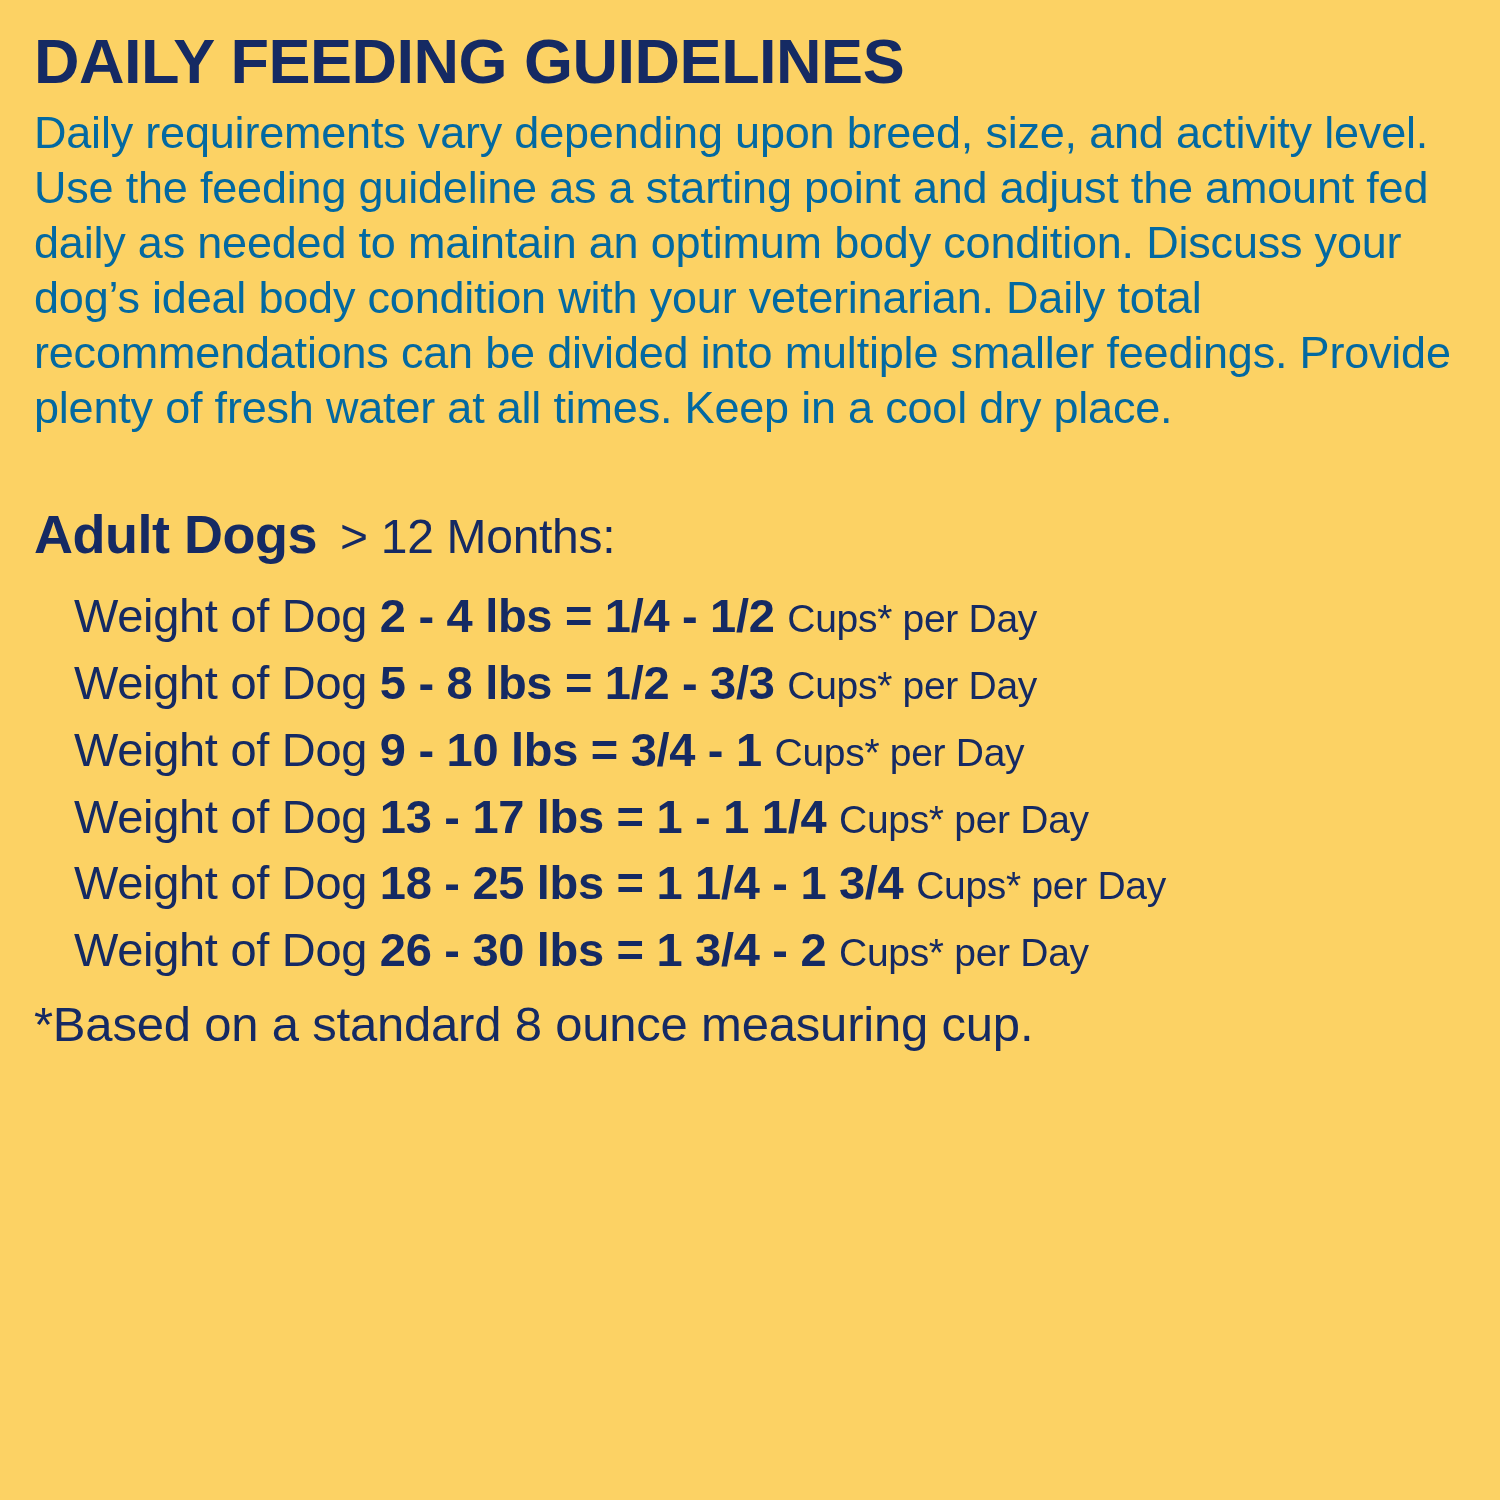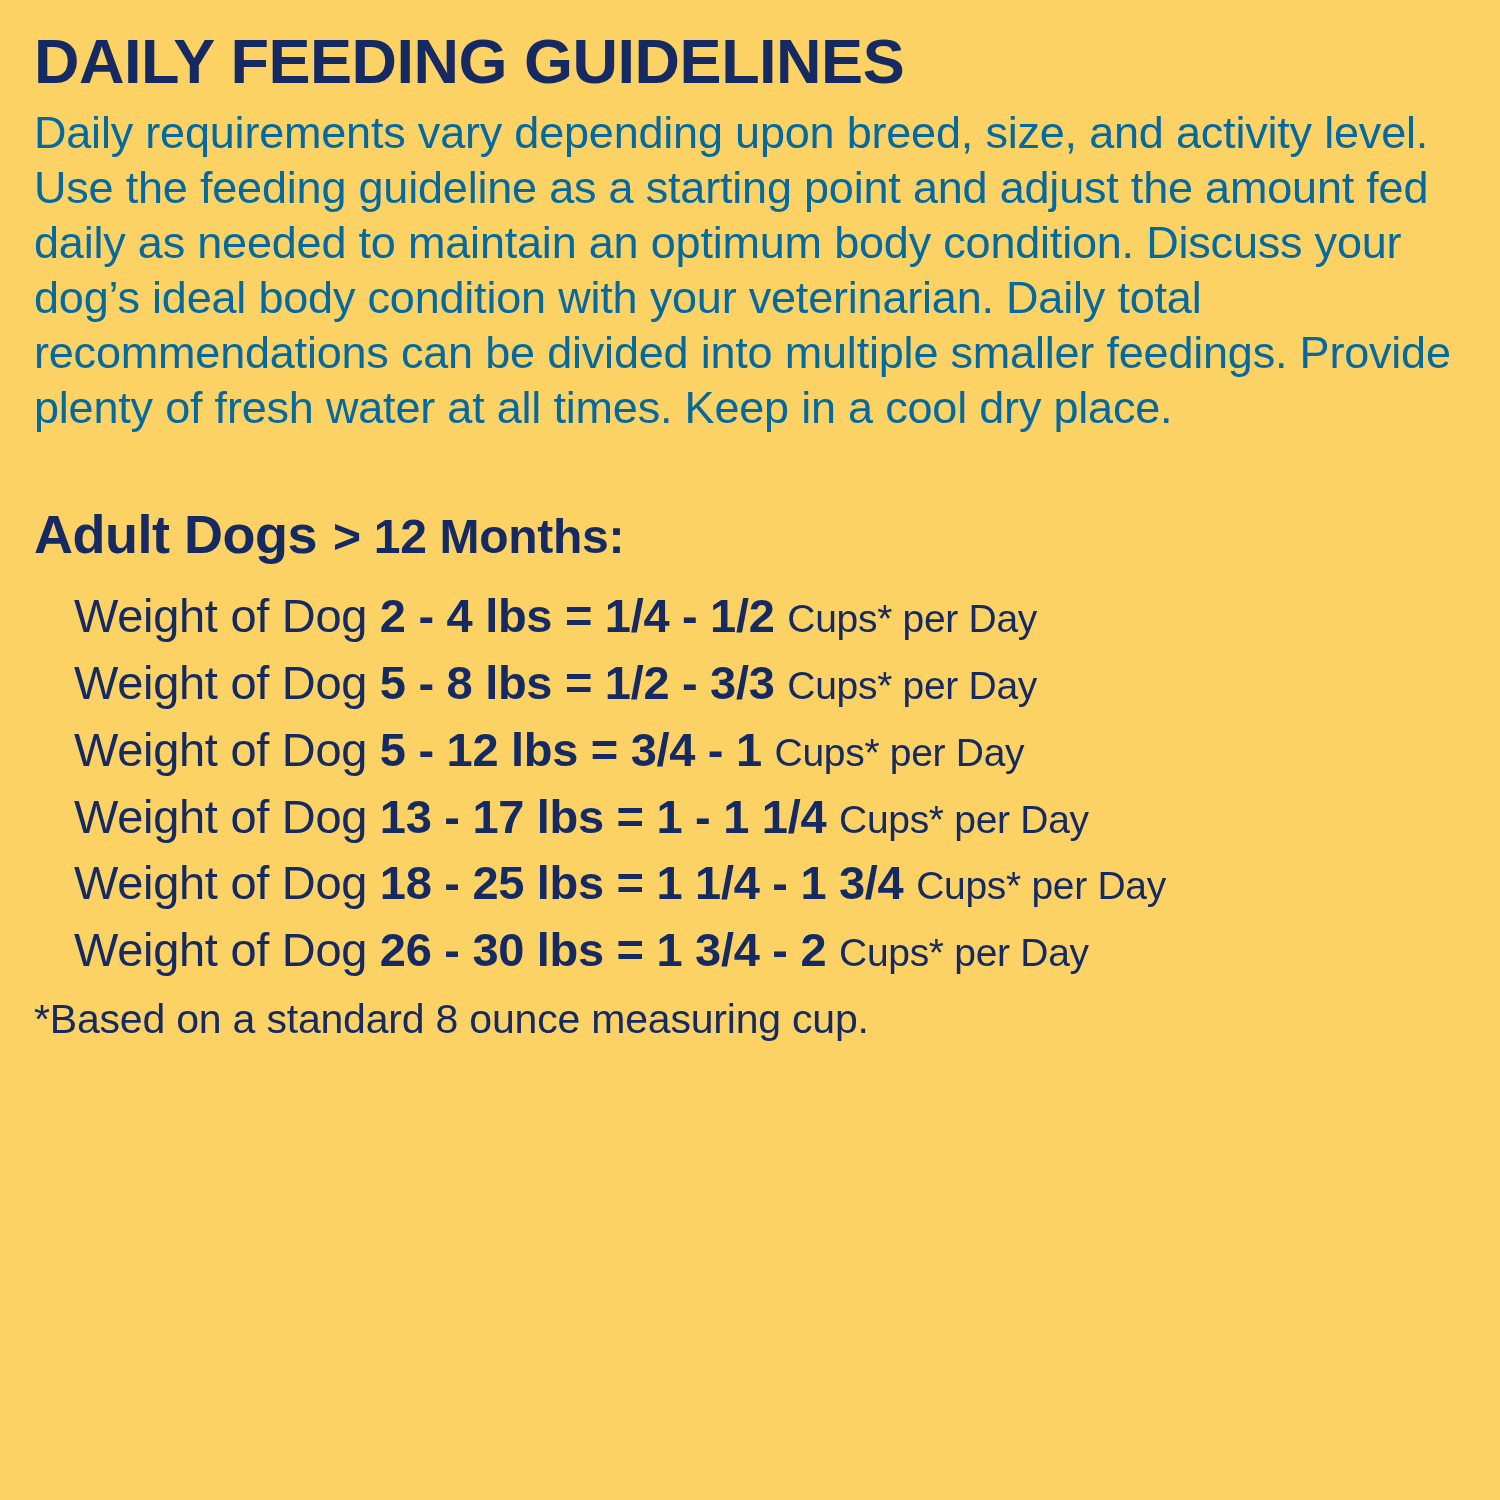--- a/index.html
+++ b/index.html
@@ -44,43 +44,43 @@
     line-height: 1;
     white-space: nowrap;
   }
   .section-heading .big {
     font-size: 54px;
     font-weight: bold;
     letter-spacing: -0.5px;
   }
   .section-heading .small {
     font-size: 48px;
-    font-weight: bold;
+    font-weight: normal;
     letter-spacing: -0.3px;
-    margin-left: 16px;
+    margin-left: 23px;
   }
   .feed-row {
     font-size: 47px;
     line-height: 1.42;
     white-space: nowrap;
     letter-spacing: -0.3px;
     margin-left: 40px;
   }
   .feed-row .lead {
     font-weight: 400;
   }
   .feed-row .amt {
     font-weight: bold;
   }
   .feed-row .unit {
     font-size: 39px;
     font-weight: 400;
   }
   .footnote {
-    font-size: 41px;
+    font-size: 49px;
     font-weight: 400;
     margin-top: 12px;
     letter-spacing: -0.2px;
   }
 </style>
 </head>
 <body>
 
 <div class="page">
 
@@ -101,21 +101,21 @@
     </div>
 
     <div class="feed-row">
       <span class="lead">Weight of Dog</span>
       <span class="amt">5 - 8 lbs = 1/2 - 3/3</span>
       <span class="unit">Cups* per Day</span>
     </div>
 
     <div class="feed-row">
       <span class="lead">Weight of Dog</span>
-      <span class="amt">5 - 12 lbs = 3/4 - 1</span>
+      <span class="amt">9 - 10 lbs = 3/4 - 1</span>
       <span class="unit">Cups* per Day</span>
     </div>
 
     <div class="feed-row">
       <span class="lead">Weight of Dog</span>
       <span class="amt">13 - 17 lbs = 1 - 1 1/4</span>
       <span class="unit">Cups* per Day</span>
     </div>
 
     <div class="feed-row">

